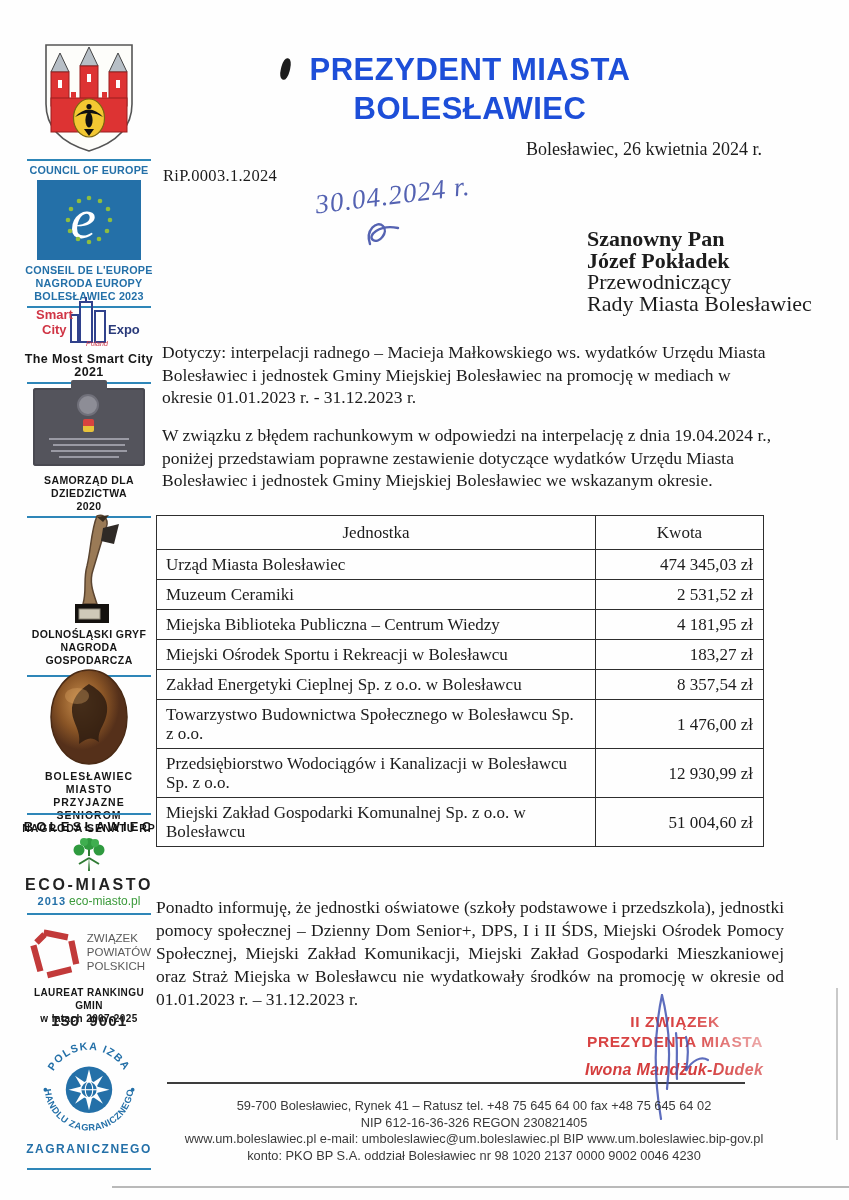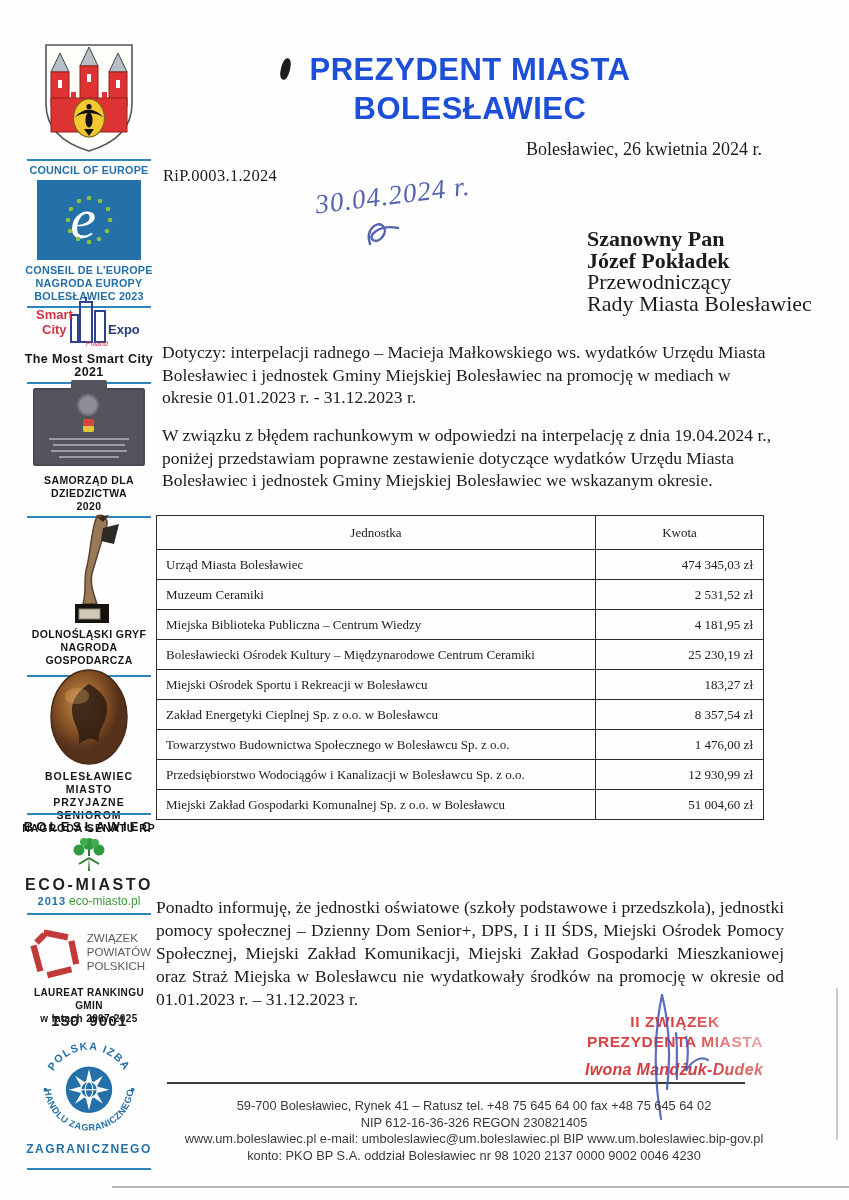--- a/index.html
+++ b/index.html
@@ -48,21 +48,21 @@
                  color:#4252aa; font-size:27px; font-style:italic; letter-spacing:1px; opacity:.9; }
   .hw-paraph { position:absolute; left:362px; top:218px; }
   .addressee { position:absolute; left:567px; top:228px; font-size:22px; line-height:21.5px;margin-left:20px; }
   .addressee .b { font-weight:bold; }
   .subject { position:absolute; left:162px; top:341px; width:616px; font-size:17.5px; line-height:22.5px; }
   .para1   { position:absolute; left:162px; top:424px; width:620px; font-size:17.5px; line-height:22.5px; }
   .para2   { position:absolute; left:156px; top:896px; width:628px; text-align:justify;
              font-size:17.5px; line-height:23px; }
   
   table.exp { position:absolute; left:156px; top:515px; width:608px;
-              border-collapse:collapse; font-size:13px; line-height:19px; }
+              border-collapse:collapse; font-size:17px; line-height:19px; }
   table.exp th, table.exp td { border:1.6px solid #2e2e2e; padding:5px 10px 5px 9px; font-weight:normal; }
   table.exp th { text-align:center; padding:7px 6px; }
   table.exp td.amt { text-align:right; width:168px; white-space:nowrap; }
   
   .stamp { position:absolute; left:558px; top:1012px; width:234px; text-align:center;
            color:#d84343; font-family:"Liberation Sans", sans-serif; font-weight:bold;
            font-size:15.5px; line-height:20px; letter-spacing:.6px;
            -webkit-mask-image:linear-gradient(90deg,#000 55%,rgba(0,0,0,.4) 90%);
            mask-image:linear-gradient(90deg,#000 55%,rgba(0,0,0,.4) 90%); }
   .sig-name { position:absolute; left:552px; top:1061px; width:244px; text-align:center;
@@ -309,24 +309,20 @@
         </tr>
         <tr>
           <td>Muzeum Ceramiki</td>
           <td class="amt">2 531,52 zł</td>
         </tr>
         <tr>
           <td>Miejska Biblioteka Publiczna – Centrum Wiedzy</td>
           <td class="amt">4 181,95 zł</td>
         </tr>
         <tr>
-          <td>Bolesławiecki Ośrodek Kultury – Międzynarodowe Centrum Ceramiki</td>
-          <td class="amt">25 230,19 zł</td>
-        </tr>
-        <tr>
           <td>Miejski Ośrodek Sportu i Rekreacji w Bolesławcu</td>
           <td class="amt">183,27 zł</td>
         </tr>
         <tr>
           <td>Zakład Energetyki Cieplnej Sp. z o.o. w Bolesławcu</td>
           <td class="amt">8 357,54 zł</td>
         </tr>
         <tr>
           <td>Towarzystwo Budownictwa Społecznego w Bolesławcu Sp. z o.o.</td>
           <td class="amt">1 476,00 zł</td>

